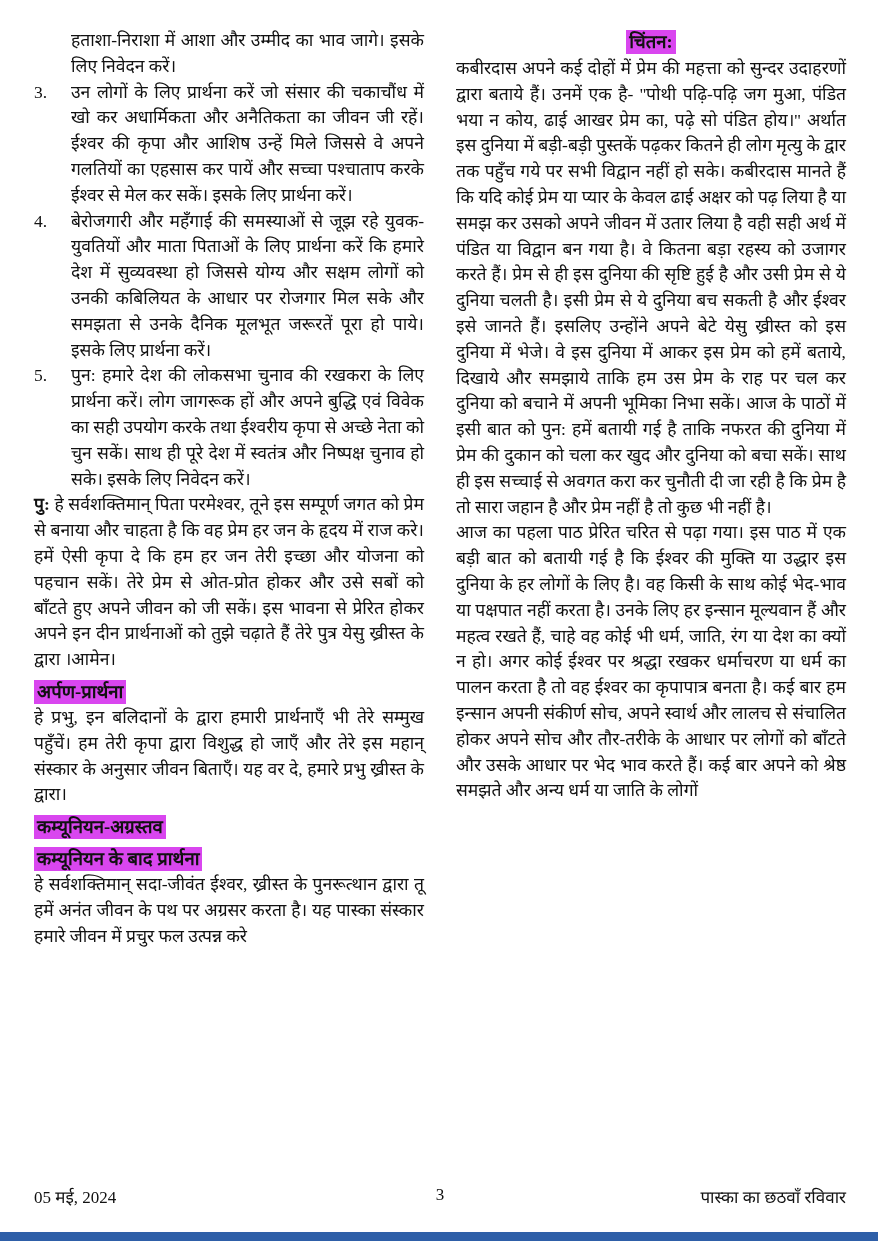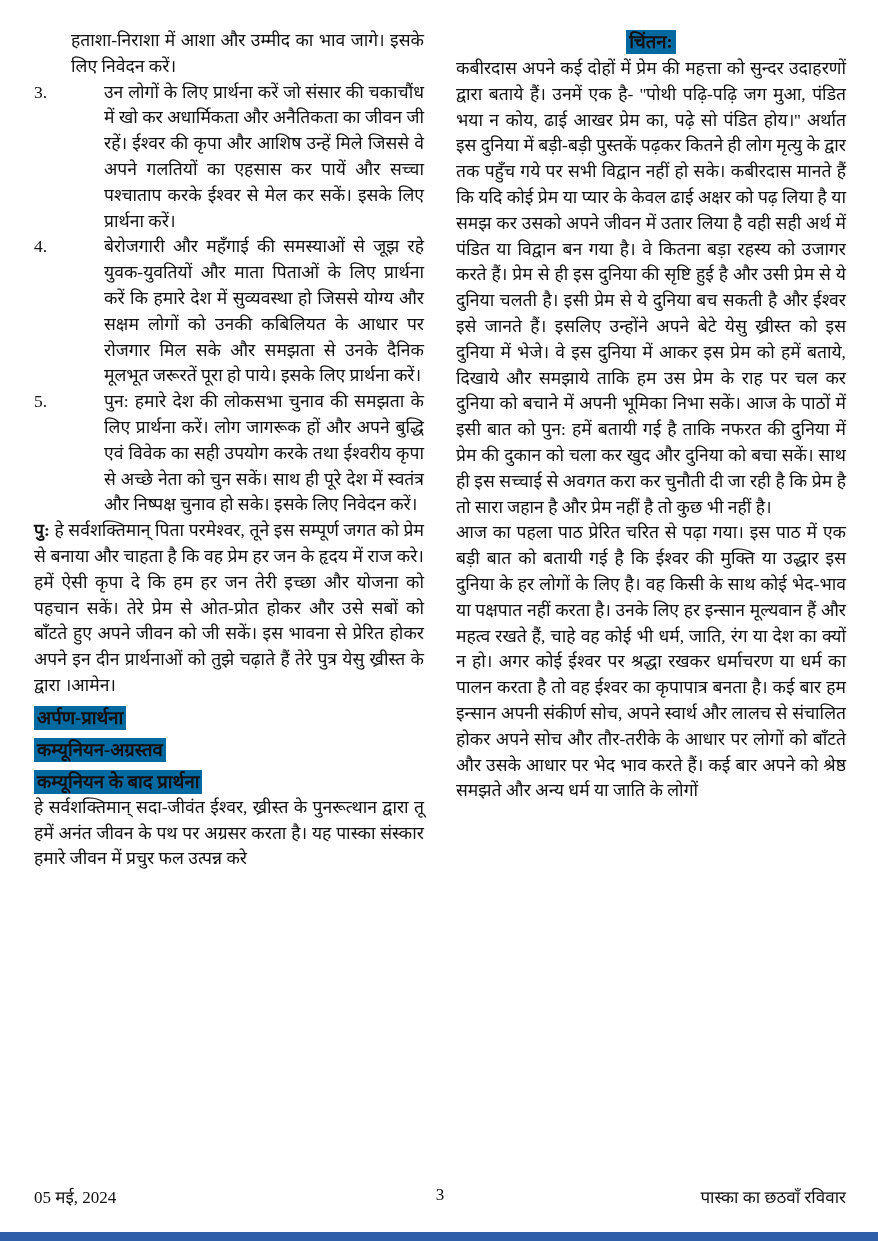--- a/index.html
+++ b/index.html
@@ -24,27 +24,27 @@
     font-size: 17.5px;
     line-height: 25.8px;
     text-align: justify;
   }
   .hang-indent { margin-left: 37px; }
   .list-item { display: flex; }
   .list-item .num {
     flex: 0 0 37px;
     text-align: left;
   }
-  .list-item .li-text { flex: 1 1 auto; text-align: justify; margin-left: 33px; }
+  .list-item .li-text { flex: 1 1 auto; text-align: justify; }
   .prayer-label { font-weight: bold; }
   .heading {
     font-weight: bold;
     font-size: 18.5px;
     display: inline-block;
-    background: #0369a1;
+    background: #d946ef;
     padding: 0 3px;
     line-height: 24px;
     margin-top: 1px;
   }
   .heading-row { line-height: 26px; margin-top: 6px; }
   .center-row { text-align: center; line-height: 28px; }
   .para { text-align: justify; }
   .footer {
     position: absolute;
     left: 34px; right: 32px;
@@ -76,28 +76,29 @@
       <div class="li-text">उन लोगों के लिए प्रार्थना करें जो संसार की चकाचौंध में खो कर अधार्मिकता और अनैतिकता का जीवन जी रहें। ईश्वर की कृपा और आशिष उन्हें मिले जिससे वे अपने गलतियों का एहसास कर पायें और सच्चा पश्चाताप करके ईश्वर से मेल कर सकें।  इसके लिए प्रार्थना करें।</div>
     </div>
 
     <div class="list-item">
       <span class="num">4.</span>
       <div class="li-text">बेरोजगारी और महँगाई की समस्याओं से जूझ रहे युवक-युवतियों और माता पिताओं के लिए प्रार्थना करें कि हमारे देश में सुव्यवस्था हो जिससे योग्य और सक्षम लोगों को उनकी कबिलियत के आधार पर रोजगार मिल सके और समझता से उनके दैनिक मूलभूत जरूरतें पूरा हो पाये। इसके लिए प्रार्थना करें।</div>
     </div>
 
     <div class="list-item">
       <span class="num">5.</span>
-      <div class="li-text">पुन: हमारे देश की लोकसभा चुनाव की समझता के लिए प्रार्थना करें। लोग जागरूक हों और अपने बुद्धि एवं विवेक का सही उपयोग करके तथा ईश्वरीय कृपा से अच्छे नेता को चुन सकें। साथ ही पूरे देश में स्वतंत्र और निष्पक्ष चुनाव हो सके। इसके लिए निवेदन करें।</div>
+      <div class="li-text">पुन: हमारे देश की लोकसभा चुनाव की रखकरा के लिए प्रार्थना करें। लोग जागरूक हों और अपने बुद्धि एवं विवेक का सही उपयोग करके तथा ईश्वरीय कृपा से अच्छे नेता को चुन सकें। साथ ही पूरे देश में स्वतंत्र और निष्पक्ष चुनाव हो सके। इसके लिए निवेदन करें।</div>
     </div>
 
     <div class="para"><span class="prayer-label">पु:</span><span> हे सर्वशक्तिमान् पिता परमेश्वर, तूने इस सम्पूर्ण जगत को प्रेम से बनाया और चाहता है कि वह प्रेम हर जन के हृदय में राज करे। हमें ऐसी कृपा दे कि हम हर जन तेरी इच्छा और योजना को पहचान सकें। तेरे प्रेम से ओत-प्रोत होकर और उसे सबों को बाँटते हुए अपने जीवन को जी सकें। इस भावना से प्रेरित होकर अपने इन दीन प्रार्थनाओं को  तुझे चढ़ाते हैं तेरे पुत्र येसु ख्रीस्त के द्वारा ।आमेन।</span></div>
 
     <div class="heading-row">
       <span class="heading">अर्पण-प्रार्थना</span>
     </div>
+    <div class="para">हे प्रभु, इन बलिदानों के द्वारा हमारी प्रार्थनाएँ भी तेरे सम्मुख पहुँचें।  हम तेरी कृपा द्वारा विशुद्ध हो जाएँ और तेरे इस महान् संस्कार के अनुसार जीवन बिताएँ।   यह वर दे,  हमारे प्रभु ख्रीस्त के द्वारा।</div>
 
     <div class="heading-row">
       <span class="heading">कम्यूनियन-अग्रस्तव</span>
     </div>
 
     <div class="heading-row">
       <span class="heading">कम्यूनियन के बाद प्रार्थना</span>
     </div>
     <div class="para">हे सर्वशक्तिमान् सदा-जीवंत ईश्वर, ख्रीस्त के पुनरूत्थान द्वारा तू हमें अनंत जीवन के पथ पर अग्रसर करता है। यह पास्का संस्कार हमारे जीवन में प्रचुर फल उत्पन्न करे</div>
 

